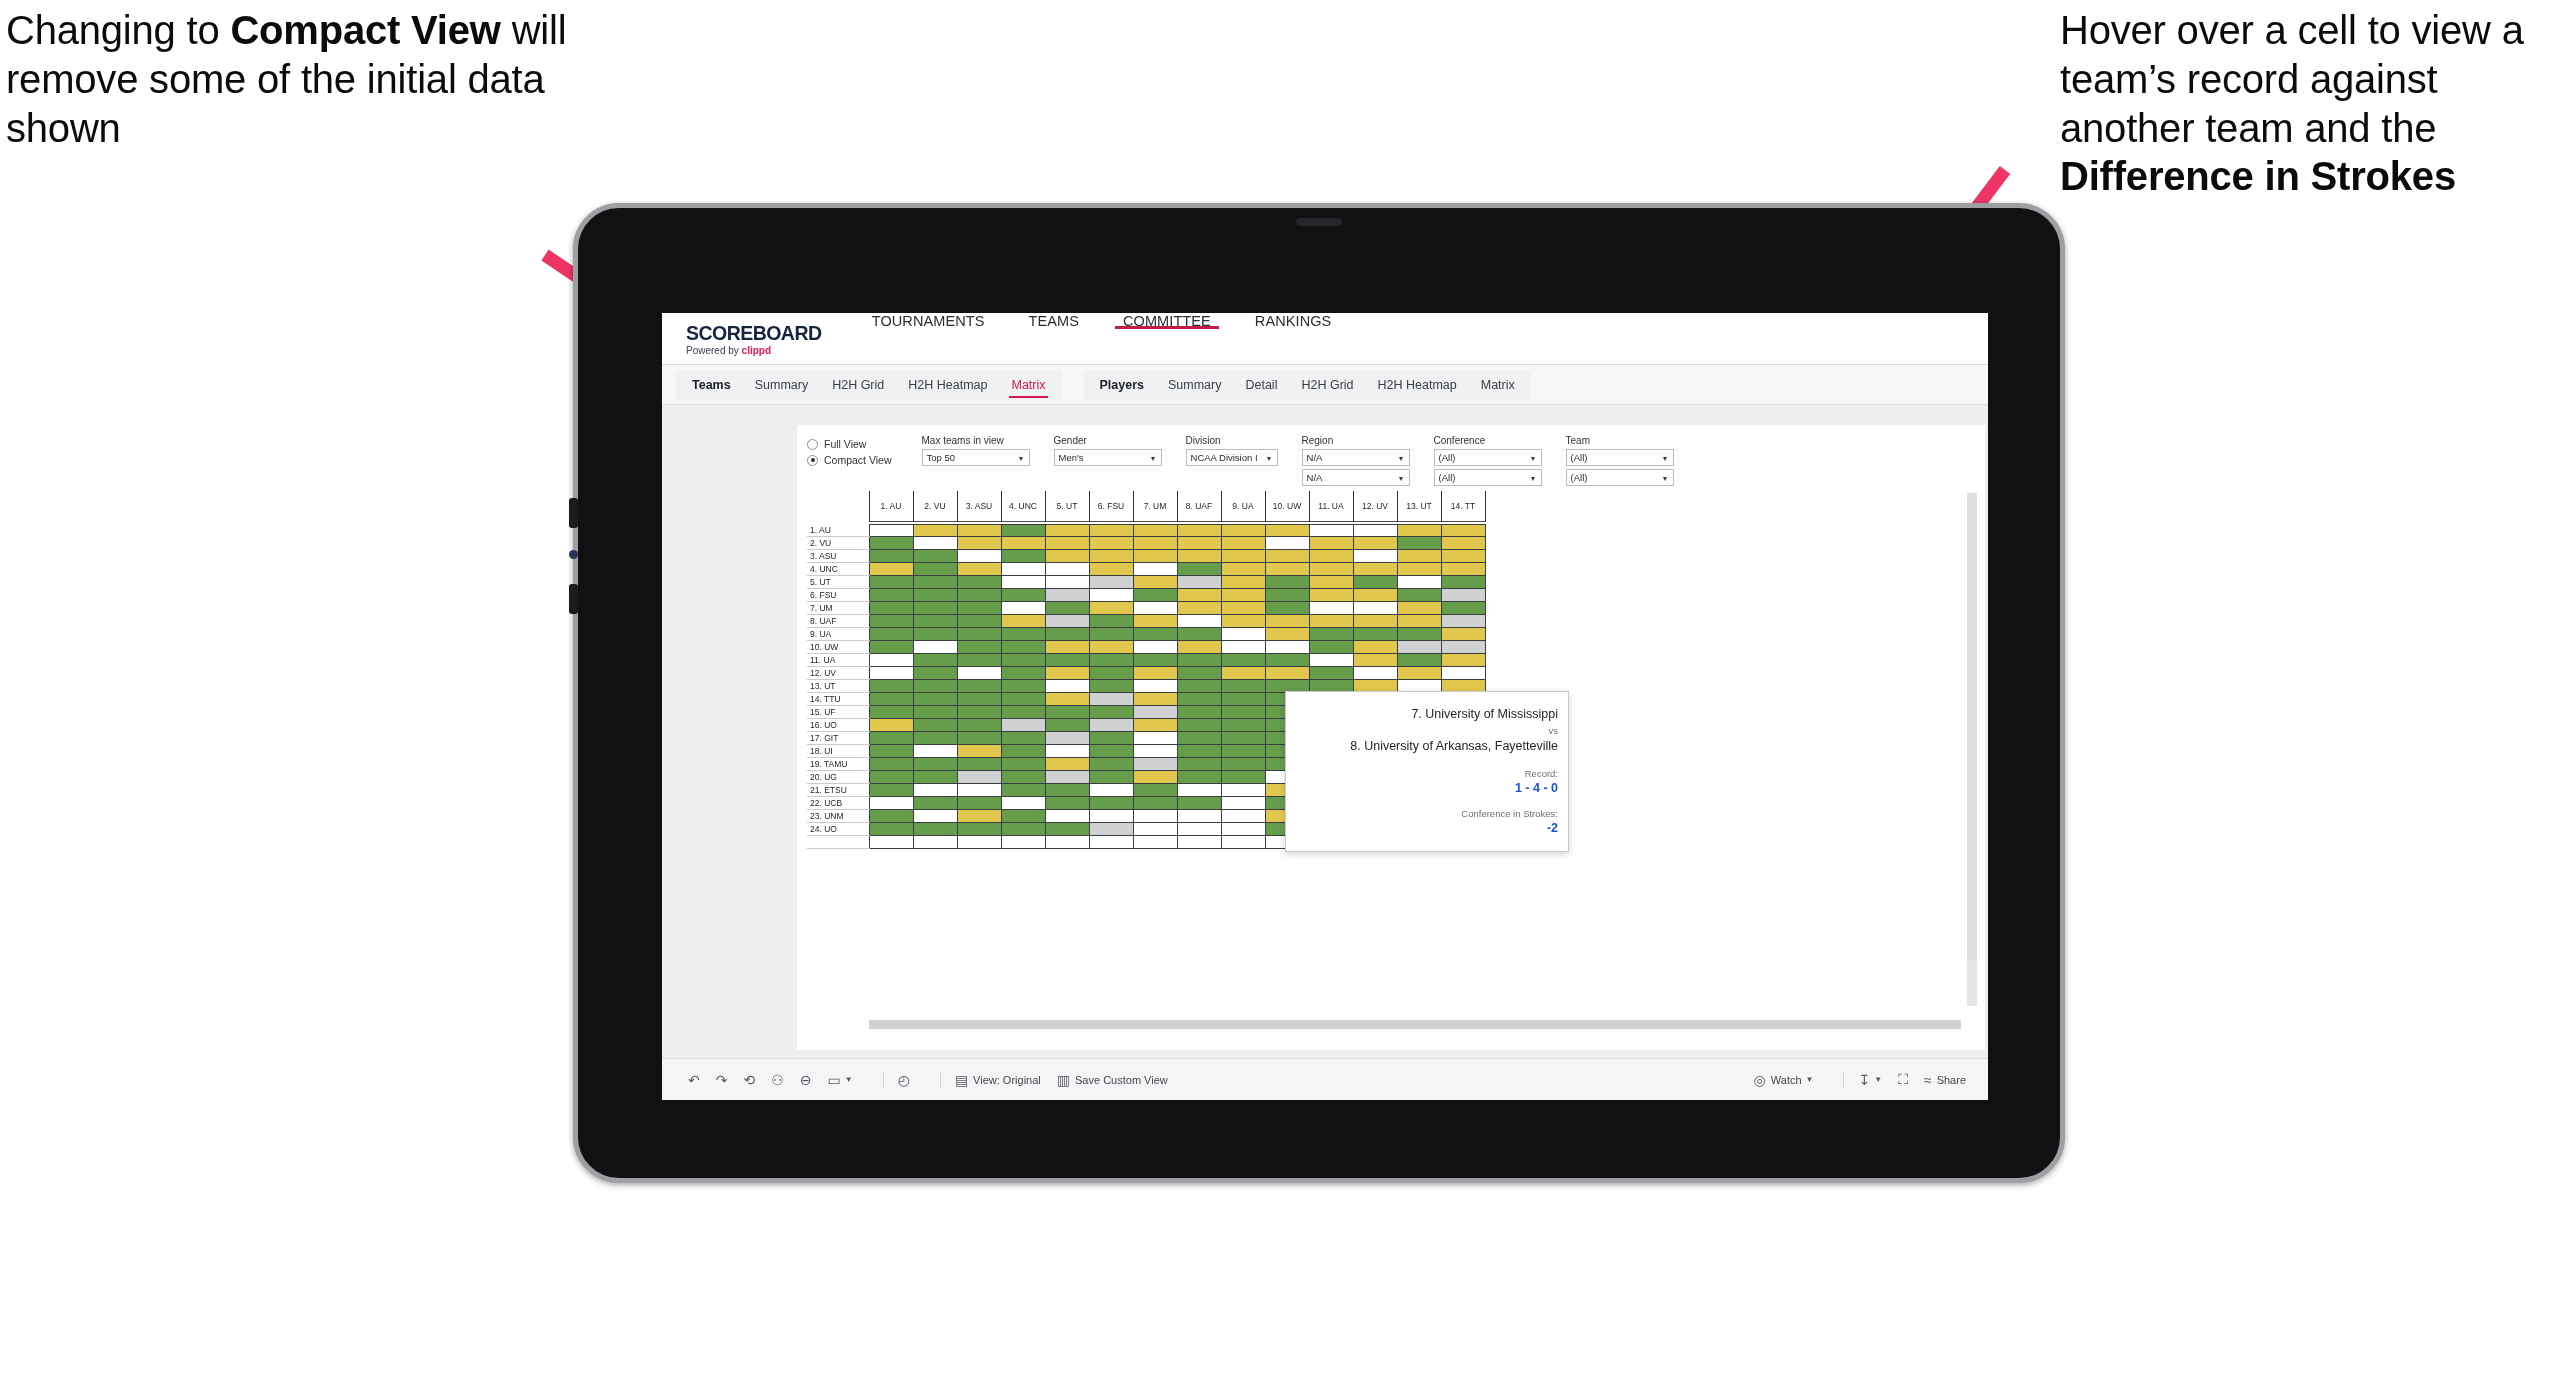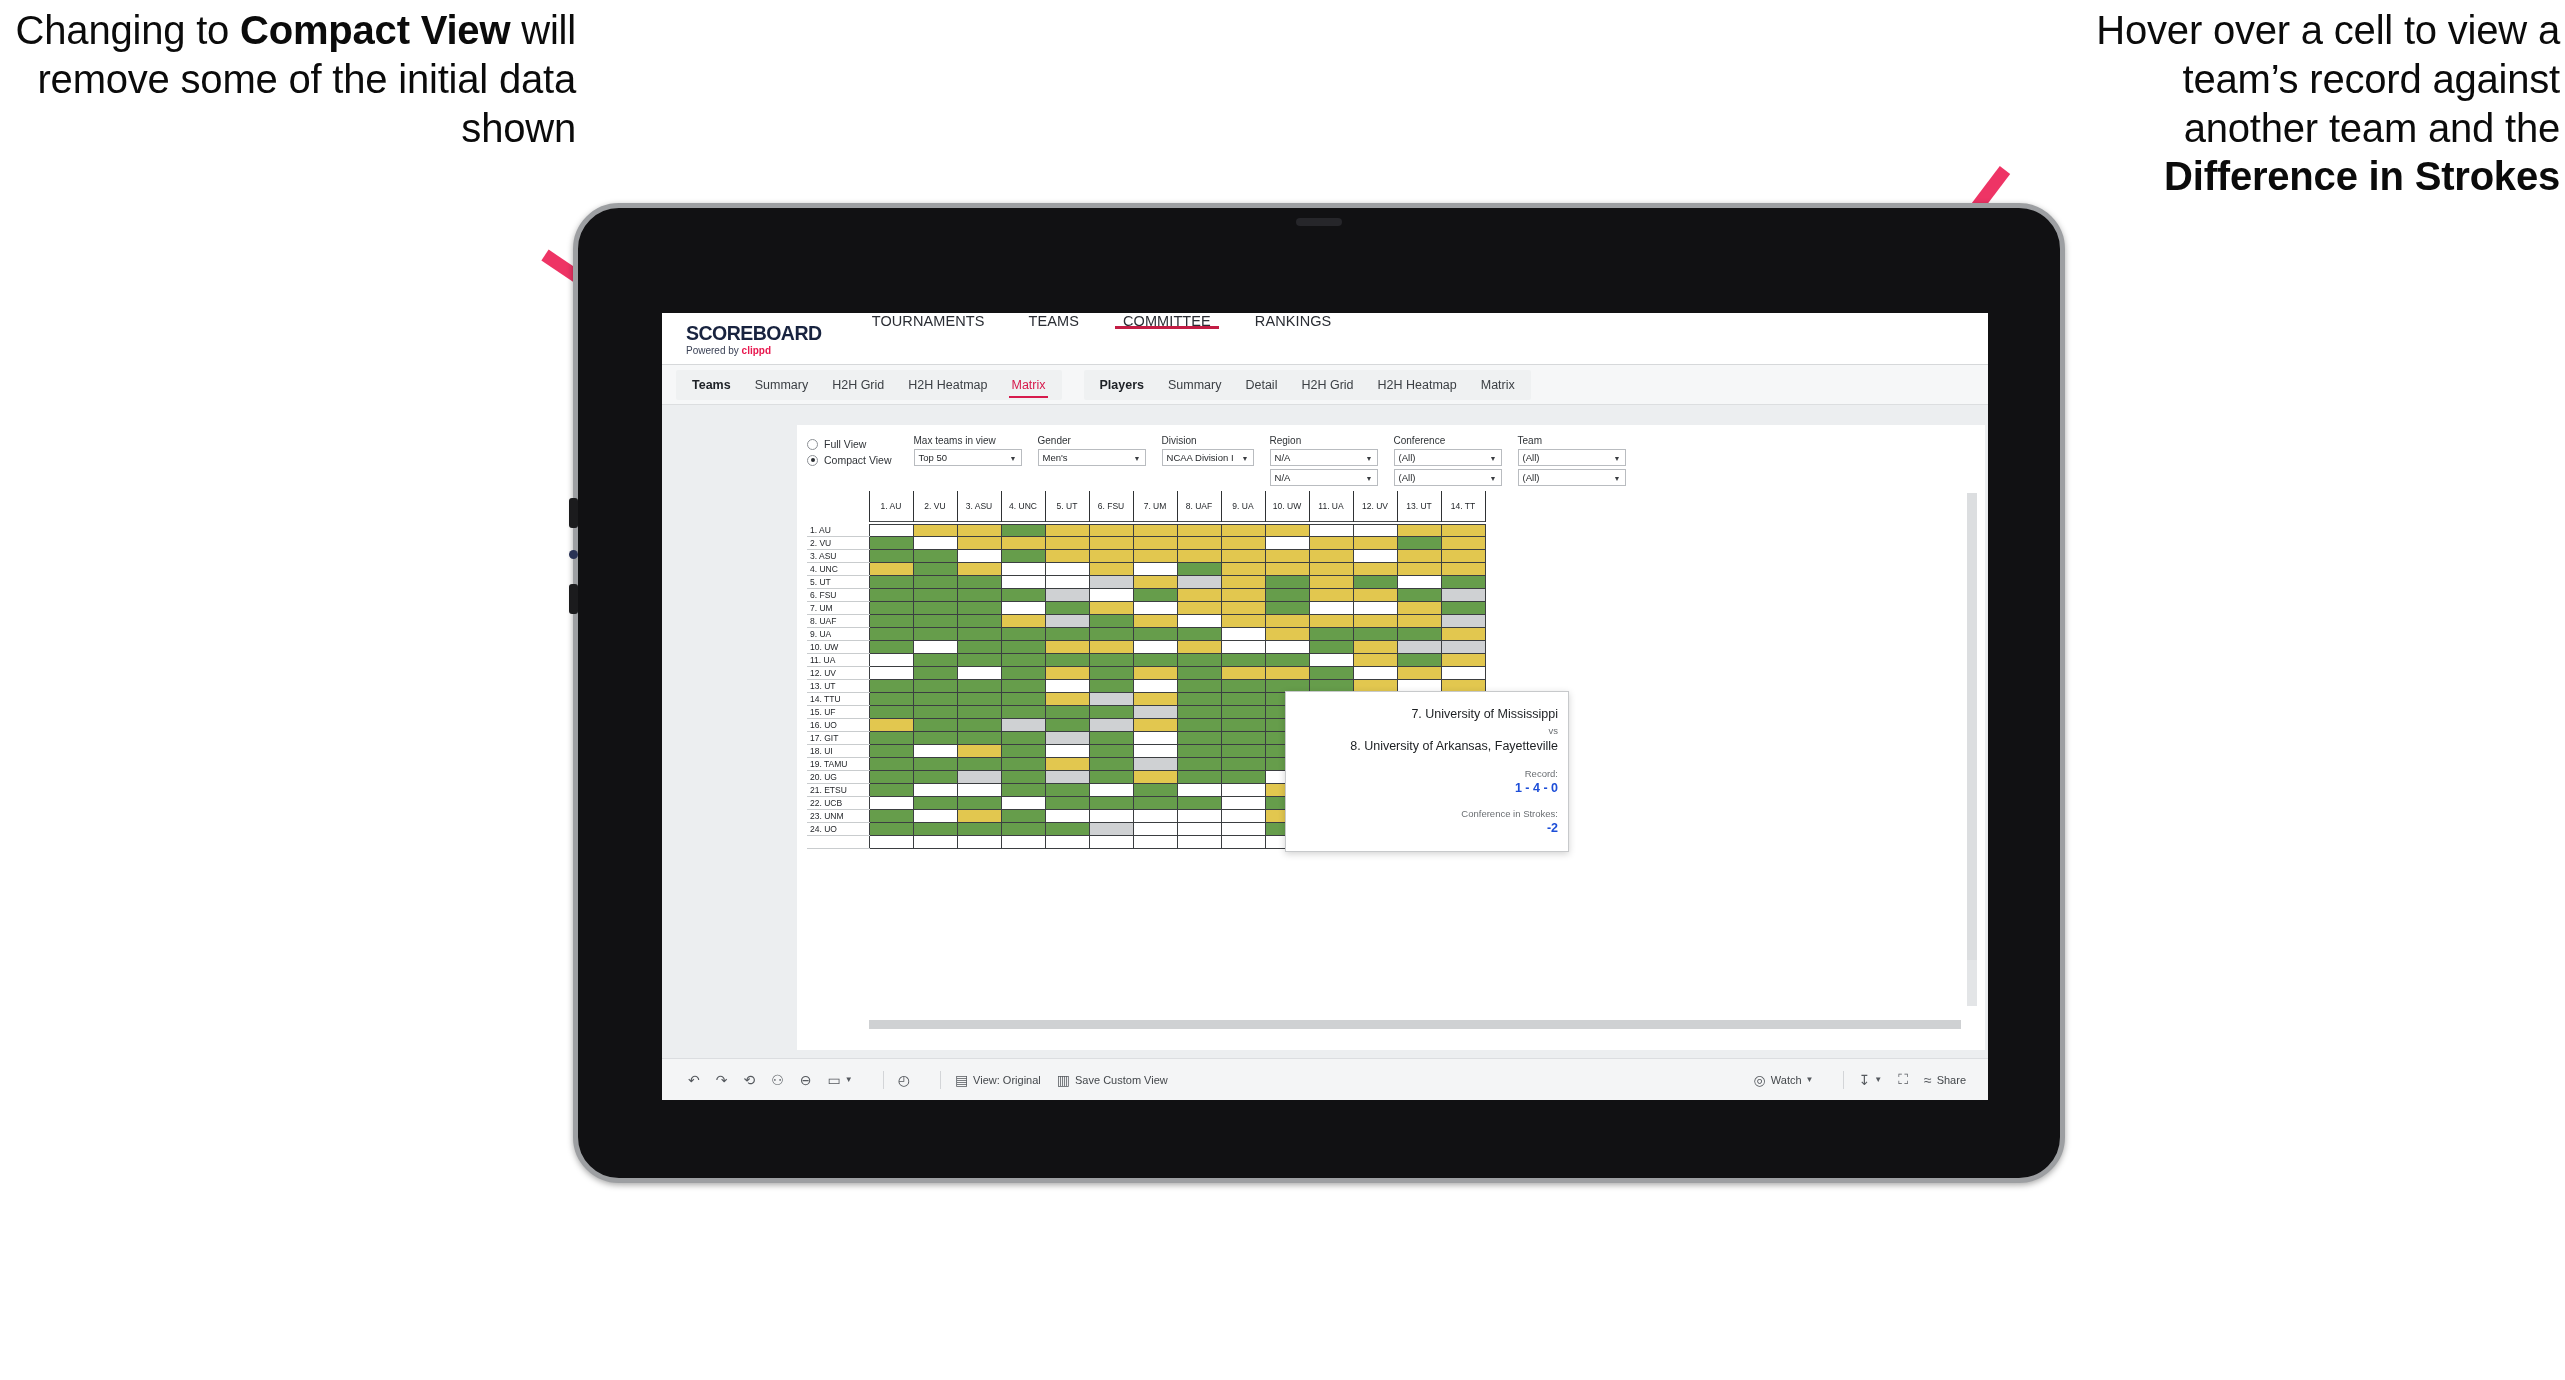--- a/index.html
+++ b/index.html
@@ -12,21 +12,20 @@
     overflow:hidden;
   }
 
   
   .annot {
     position:absolute;
     font-size:40px;
     line-height:1.22;
     color:#0b0b0b;
     letter-spacing:-0.2px;
-    text-align:right;
   }
   .annot b { font-weight:700; }
   #annot-left  { left:6px;  top:6px;  width:570px; }
   #annot-right { left:2060px; top:6px; width:500px; }
 
   .arrow-svg { position:absolute; left:0; top:0; width:2565px; height:1380px; pointer-events:none; }
 
   
   #tablet {
     position:absolute;
@@ -102,21 +101,21 @@
   #viz {
     position:absolute; left:0; right:0; top:92px; bottom:42px;
     background:#eceef0; padding:0;
   }
   #sheet {
     position:absolute; left:135px; top:20px; right:3px; bottom:8px;
     background:#ffffff;
   }
 
   
-  #filters { display:flex; padding:10px 0 4px 10px; gap:0; }
+  #filters { display:flex; padding:10px 0 4px 10px; gap:8px; }
   .fgroup { margin-right:16px; }
   .flabel { font-size:10px; color:#2f3337; margin-bottom:3px; white-space:nowrap; }
   .fselect {
     width:108px; height:17px; border:1px solid #b9bcc0; background:#fff;
     font-size:9.5px; color:#1f2225; display:flex; align-items:center;
     padding-left:4px; position:relative; margin-bottom:3px;
   }
   .fselect .caret {
     position:absolute; right:4px; top:50%; transform:translateY(-50%);
     font-size:7px; color:#3a3d41;

